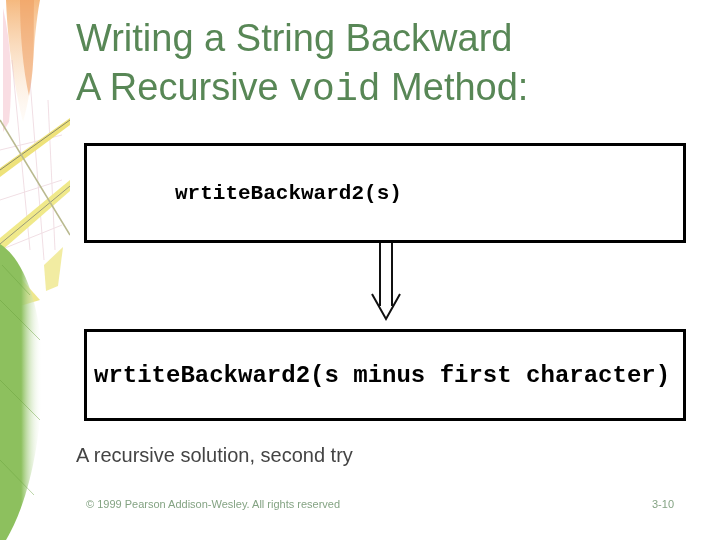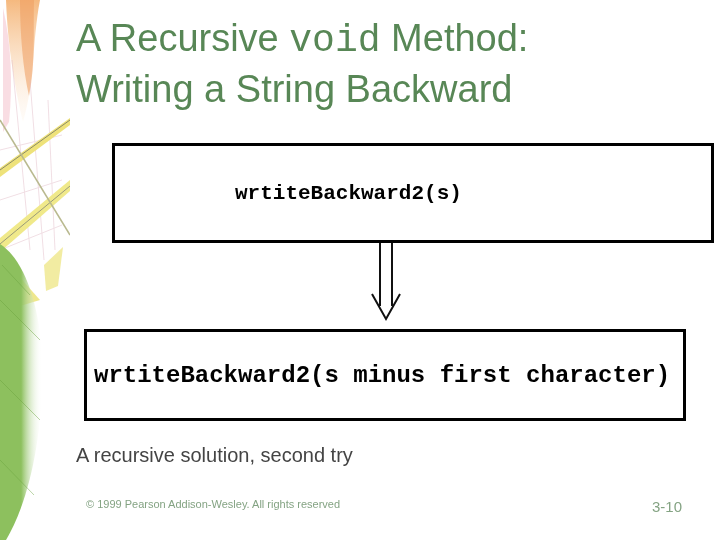--- a/index.html
+++ b/index.html
@@ -27,21 +27,21 @@
   .t-line { display: block; white-space: nowrap; }
   .code { font-family: "Liberation Mono", monospace; font-weight: normal; }
 
   
   .box {
     position: absolute; left: 84px; width: 602px;
     background: #ffffff;
     border: 3px solid #000000;
     display: flex; align-items: center;
   }
-  .box1 { top: 143px; height: 100px; padding-left: 120px; margin-left: 28px; }
+  .box1 { top: 143px; height: 100px; padding-left: 88px; }
   .box2 { top: 329px; height: 92px; padding-left: 7px; text-align: center; }
   .box-label {
     font-family: "Liberation Mono", monospace;
     font-weight: bold; color: #000000; white-space: nowrap;
   }
   .box1 .box-label { font-size: 21px; }
   .box2 .box-label { font-size: 24px; }
 
   
   .arrow { position: absolute; left: 366px; top: 242px; }
@@ -52,21 +52,21 @@
     font-size: 20px; color: #444444;
   }
 
   
   .footer-copy {
     position: absolute; left: 86px; top: 498px;
     font-size: 11px; color: #84a383;
   }
   .footer-num {
     position: absolute; left: 652px; top: 498px;
-    font-size: 15px; color: #84a383; text-align: right;
+    font-size: 11px; color: #84a383; text-align: right;
   }
 </style>
 </head>
 <body>
 
 <div class="slide">
 
   <div class="deco">
     <svg width="70" height="540" viewBox="0 0 70 540" aria-hidden="true">
       <defs>
@@ -105,22 +105,22 @@
       <g stroke="#6aa33f" stroke-width="1" opacity="0.45" fill="none">
         <line x1="2" y1="265" x2="30" y2="295"></line>
         <line x1="0" y1="300" x2="40" y2="340"></line>
         <line x1="0" y1="380" x2="40" y2="420"></line>
         <line x1="0" y1="460" x2="34" y2="495"></line>
       </g>
     </svg>
   </div>
 
   <h1 class="title">
+    <span class="t-line">Writing a String Backward</span>
     <span class="t-line"><span>A Recursive </span><span class="code">void</span><span> Method:</span></span>
-    <span class="t-line">Writing a String Backward</span>
   </h1>
 
   <div class="box box1">
     <span class="box-label">wrtiteBackward2(s)</span>
   </div>
 
   <svg class="arrow" width="40" height="84" viewBox="0 0 40 84" aria-hidden="true">
     <g stroke="#111111" stroke-width="2" fill="none">
       <line x1="14" y1="1" x2="14" y2="64"></line>
       <line x1="26" y1="1" x2="26" y2="64"></line>

